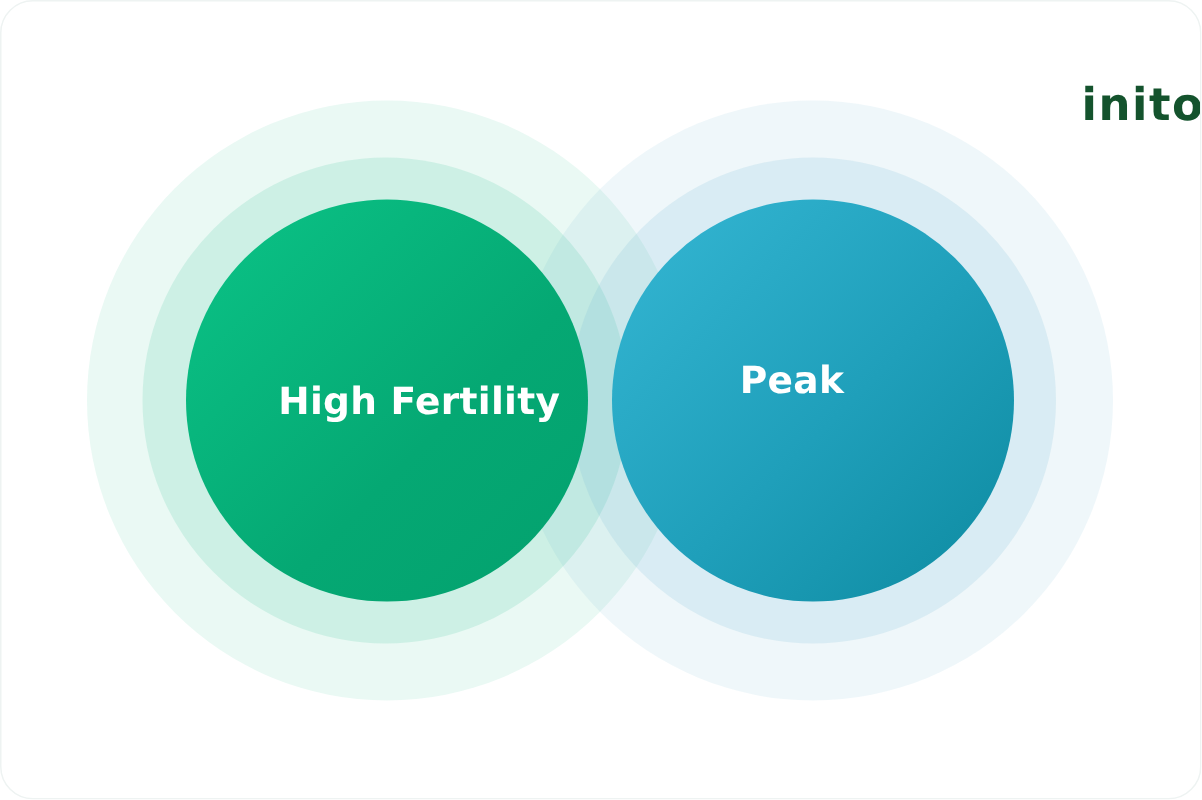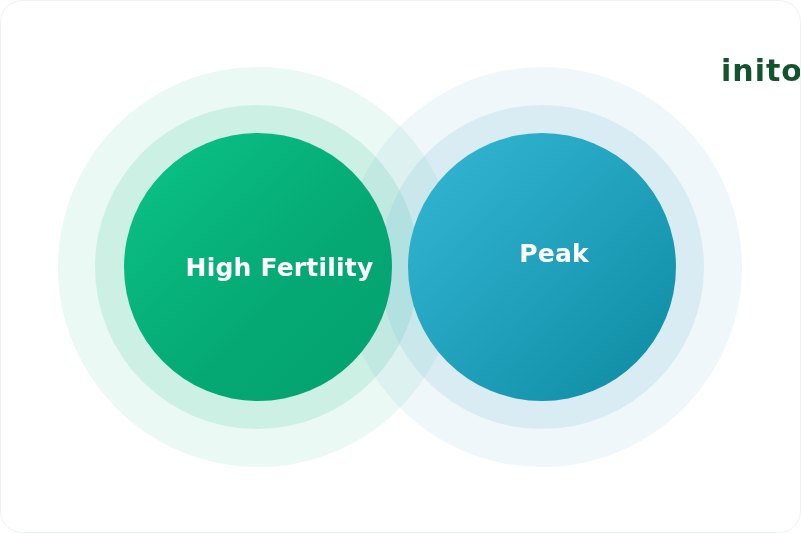--- a/index.html
+++ b/index.html
@@ -22,21 +22,21 @@
     .b-outer { left: 341px; top: 66px; width: 400px; height: 400px; background: rgba(110, 180, 210, 0.11); }
     .b-mid   { left: 379px; top: 104px; width: 324px; height: 324px; background: rgba(110, 185, 215, 0.17); }
     .b-core  { left: 407px; top: 132px; width: 268px; height: 268px;
                background: linear-gradient(135deg, #35b7d4 0%, #1f9fba 55%, #0d8aa0 100%); }
     .label {
       position: absolute; color: #ffffff; font-weight: bold;
       font-size: 25px; line-height: 32px; text-align: center;
       letter-spacing: 0.2px;
     }
     .label-high { left: 123px; width: 311px; top: 251px; }
-    .label-peak { left: 419px; width: 268px; top: 237px; }
+    .label-peak { left: 393px; width: 268px; top: 237px; }
     .label-peak span { display: block; }
     .logo {
       position: absolute; left: 680px; top: 50px;
       display: flex; align-items: center;
     }
     .logo-text {
       color: #14532d; font-size: 30px; font-weight: bold;
       letter-spacing: 1px; line-height: 40px; margin-left: 40px;
     }
     .logo svg { margin-left: -2px; margin-top: 4px; }

